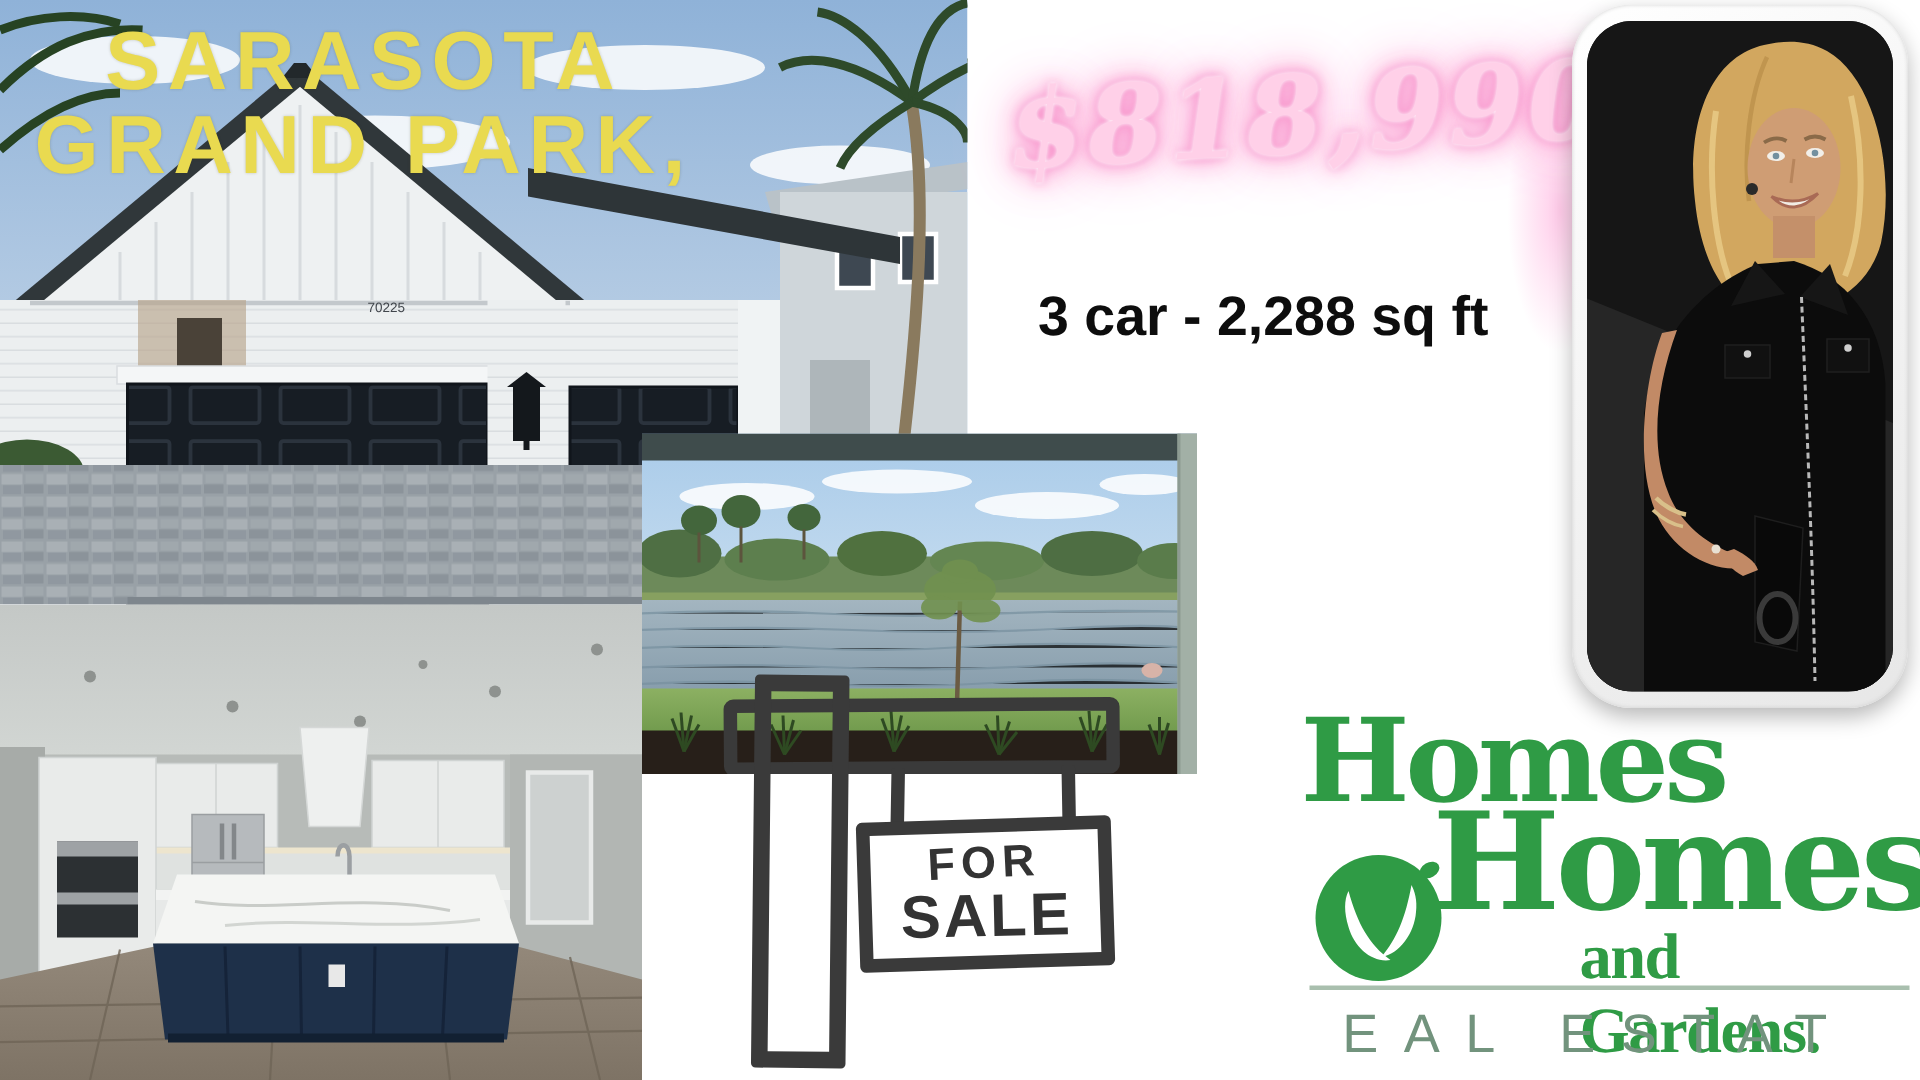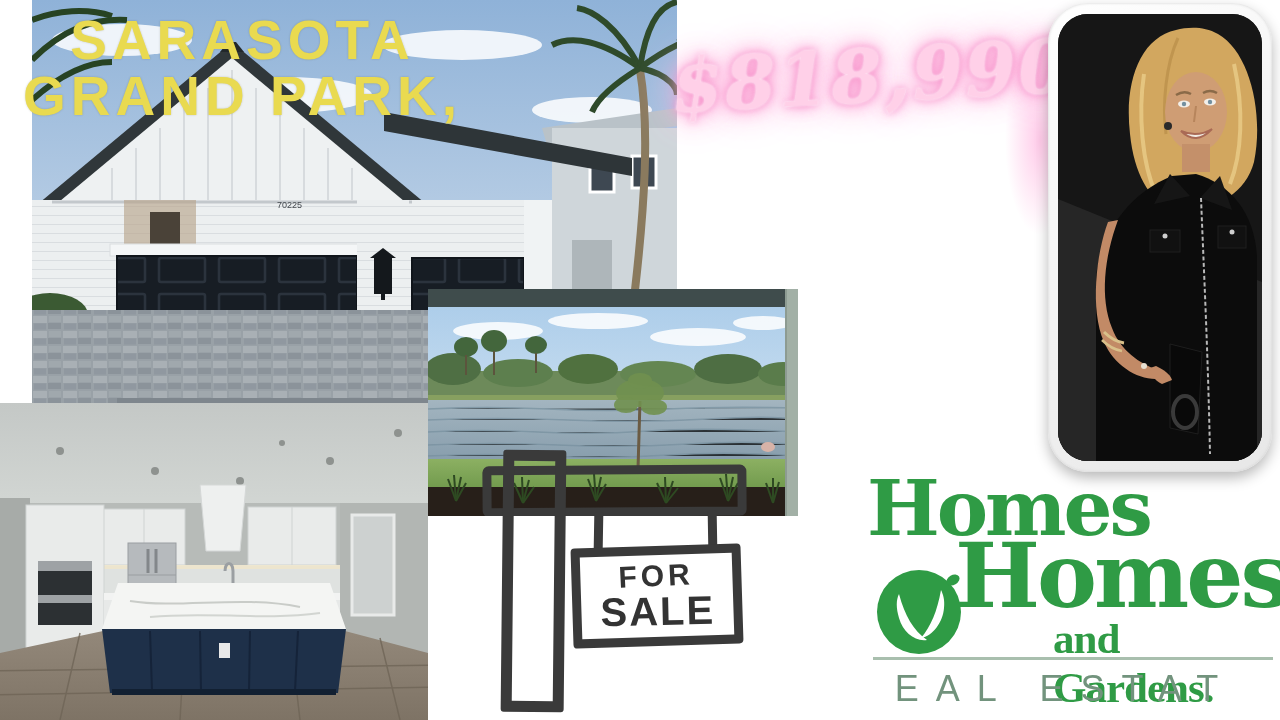--- a/index.html
+++ b/index.html
@@ -11,21 +11,21 @@
     --brand-muted:#72937d;
     --sketch-ink:#3a3a3a;
   }
   html,body{margin:0;padding:0;background:#ffffff;}
   #canvas{position:relative;width:1280px;height:720px;overflow:hidden;background:#ffffff;
           font-family:"Liberation Sans",sans-serif;}
   .abs{position:absolute;}
   svg{display:block;}
 
   
-  #house-photo{left:0;top:0;width:645px;height:403px;padding-left:32px;}
+  #house-photo{left:0;top:0;width:645px;height:403px;}
   #kitchen-photo{left:0;top:403px;width:428px;height:317px;}
   #lake-photo{left:428px;top:289px;width:370px;height:227px;}
 
   
   #title{left:5px;top:12px;width:475px;text-align:center;z-index:6;
          color:var(--title-yellow);font-weight:700;font-size:55px;line-height:56px;
          letter-spacing:5px;text-shadow:0 0 2px rgba(60,60,20,.25);}
   
   #price{left:672px;top:34px;width:385px;text-align:center;z-index:6;
          font-family:"DejaVu Serif",serif;font-style:italic;font-weight:bold;
@@ -392,20 +392,21 @@
 
   <div id="title" class="abs">
     <div>SARASOTA</div>
     <div>GRAND PARK,</div>
   </div>
 
   <div id="price" class="abs">$818,990</div>
   <div id="price-bleed" class="abs"></div>
 
   <div id="specs" class="abs">
+    <div>3 car - 2,288 sq ft</div>
   </div>
 
   <div id="phone" class="abs">
     <div id="phone-screen" class="abs">
       <svg width="204" height="447" viewBox="0 0 204 447">
         <rect width="204" height="447" fill="#161616"></rect>
         <polygon points="0,185 204,268 204,447 0,447" fill="#262626"></polygon>
 
         <g>
           <path d="M118,16 C82,24 66,68 72,120 C76,160 92,186 110,192 C144,202 186,186 196,148 C206,100 192,38 160,20 C146,12 130,13 118,16 Z" fill="#d2a75f"></path>

